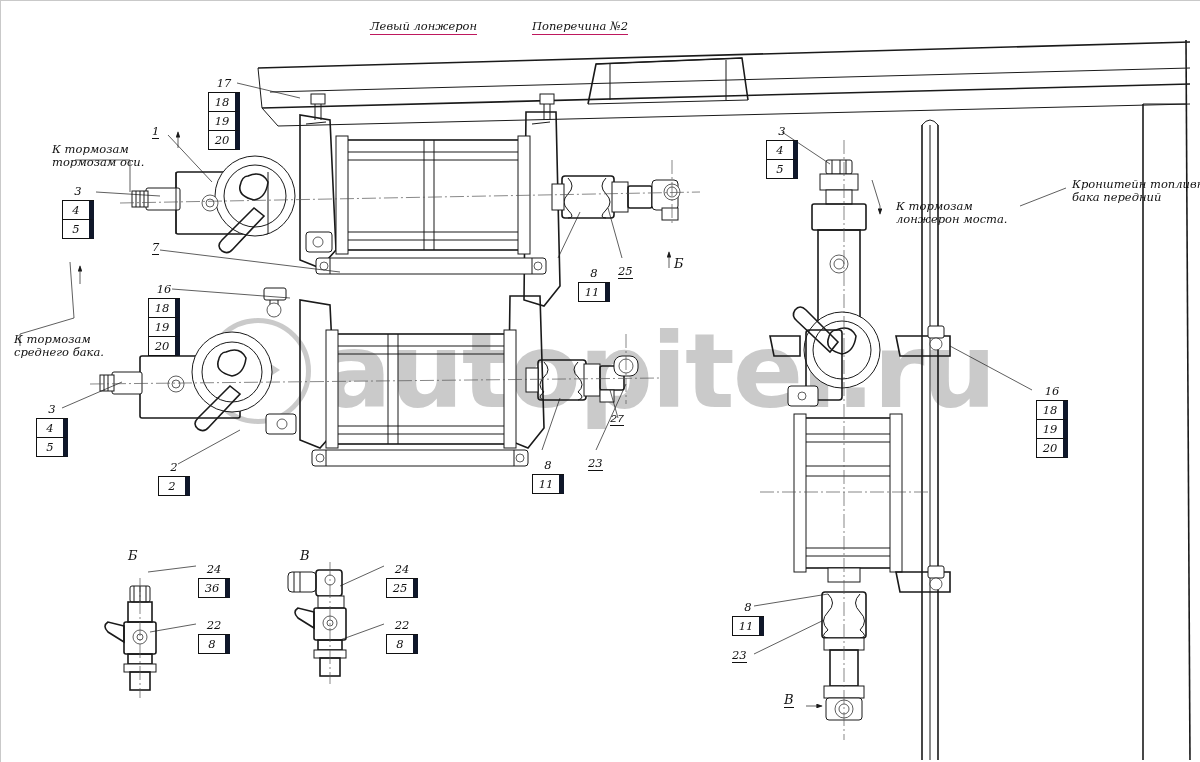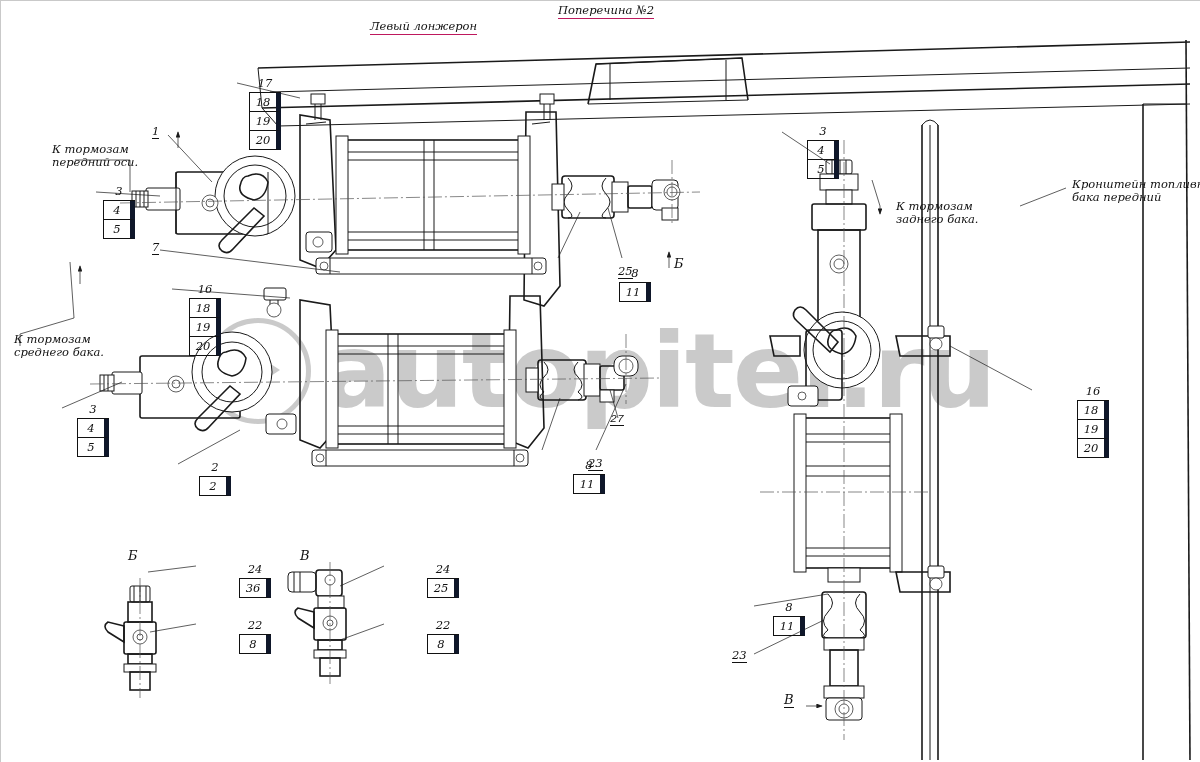--- a/index.html
+++ b/index.html
@@ -5,21 +5,21 @@
   html,body{margin:0;padding:0;background:#ffffff;}
   body{width:1200px;height:762px;position:relative;overflow:hidden;
        font-family:"DejaVu Serif",serif;color:#1a1a1a;}
   #stage{position:absolute;inset:0;width:1200px;height:762px;}
   svg.layer{position:absolute;left:0;top:0;width:1200px;height:762px;}
   
   .ann{position:absolute;font-family:"DejaVu Serif",serif;font-style:italic;
        font-size:11.5px;line-height:13px;color:#111;white-space:nowrap;}
   .ann.u{border-bottom:1px solid #be185d;padding-bottom:1px;}
   
-  .stack{position:absolute;font-family:"DejaVu Serif",serif;font-style:italic;font-size:11.5px;margin-left:41px;}
+  .stack{position:absolute;font-family:"DejaVu Serif",serif;font-style:italic;font-size:11.5px;}
   .stack .cell{height:18px;min-width:26px;display:flex;align-items:center;
                justify-content:center;border-bottom:1px solid #111;color:#111;}
   .stack.boxed .cell{border-left:1px solid #111;border-right:5px solid #0f172a;}
   .stack.boxed .cell:first-child{border-left:none;border-right:none;}
   .stack .cell:first-child{border-left:none;border-right:none;}
   .single{position:absolute;font-family:"DejaVu Serif",serif;font-style:italic;
           font-size:11.5px;color:#111;white-space:nowrap;}
   .single.u{border-bottom:1px solid #111;}
   .vmark{position:absolute;font-family:"DejaVu Serif",serif;font-style:italic;
          font-size:13px;color:#111;}
@@ -291,35 +291,35 @@
 
       <path class="ld" d="M669 268 L669 252" marker-end="url(#ah)"></path>
       <path class="ld" d="M806 706 L822 706" marker-end="url(#ah)"></path>
       <path class="ld" d="M178 148 L178 132" marker-end="url(#ah)"></path>
       <path class="ld" d="M80 284 L80 266" marker-end="url(#ah)"></path>
     </g>
   </svg>
 
   <div class="ann u" style="left:370px;top:20px;">Левый лонжерон</div>
 
-  <div class="ann u" style="left:532px;top:4px;margin-left:26px;">Поперечина №2</div>
+  <div class="ann u" style="left:532px;top:20px;">Поперечина №2</div>
 
   <div class="ann" style="left:52px;top:143px;">
     <div>К тормозам</div>
-    <div class="u">передний оси.</div>
+    <div class="u">тормозам оси.</div>
   </div>
 
   <div class="ann" style="left:14px;top:333px;">
     <div>К  тормозам</div>
     <div class="u">среднего бака.</div>
   </div>
 
   <div class="ann" style="left:896px;top:200px;">
     <div>К  тормозам</div>
-    <div class="u">заднего бака.</div>
+    <div class="u">лонжерон моста.</div>
   </div>
 
   <div class="ann" style="left:1072px;top:178px;">
     <div class="u">Кронштейн топливного</div>
     <div>бака передний</div>
   </div>
 
   <div class="stack boxed" style="left:208px;top:74px;">
     <div class="cell">17</div>
     <div class="cell">18</div>

